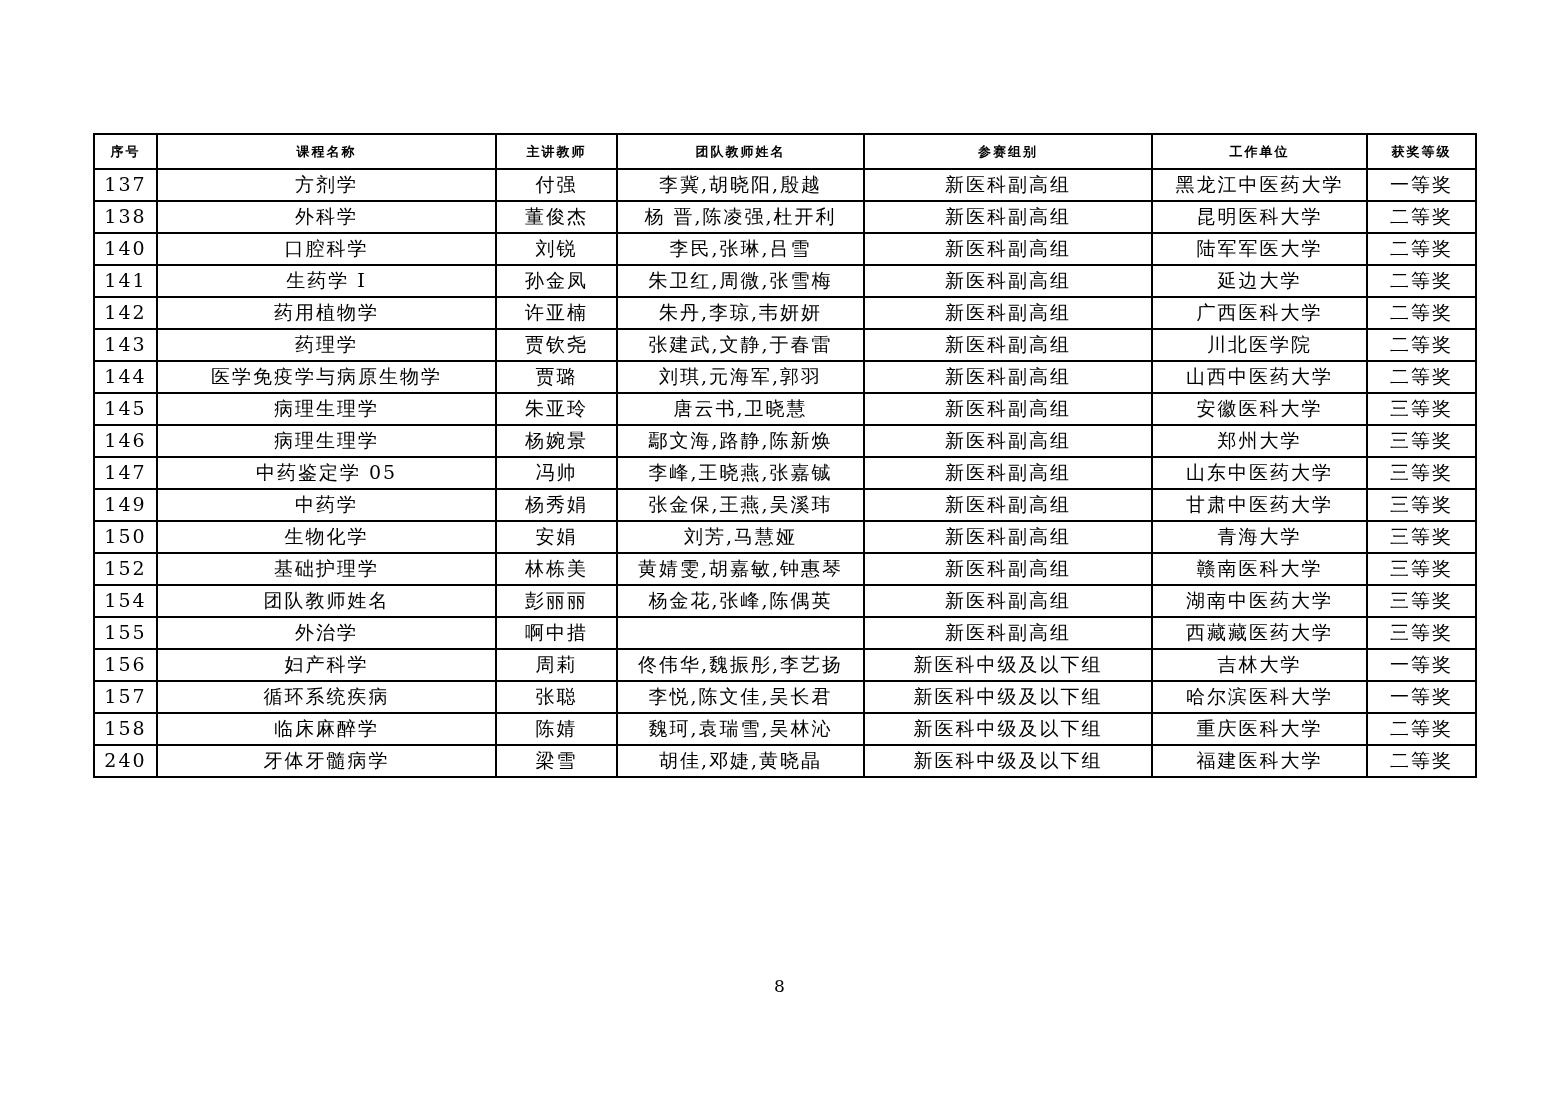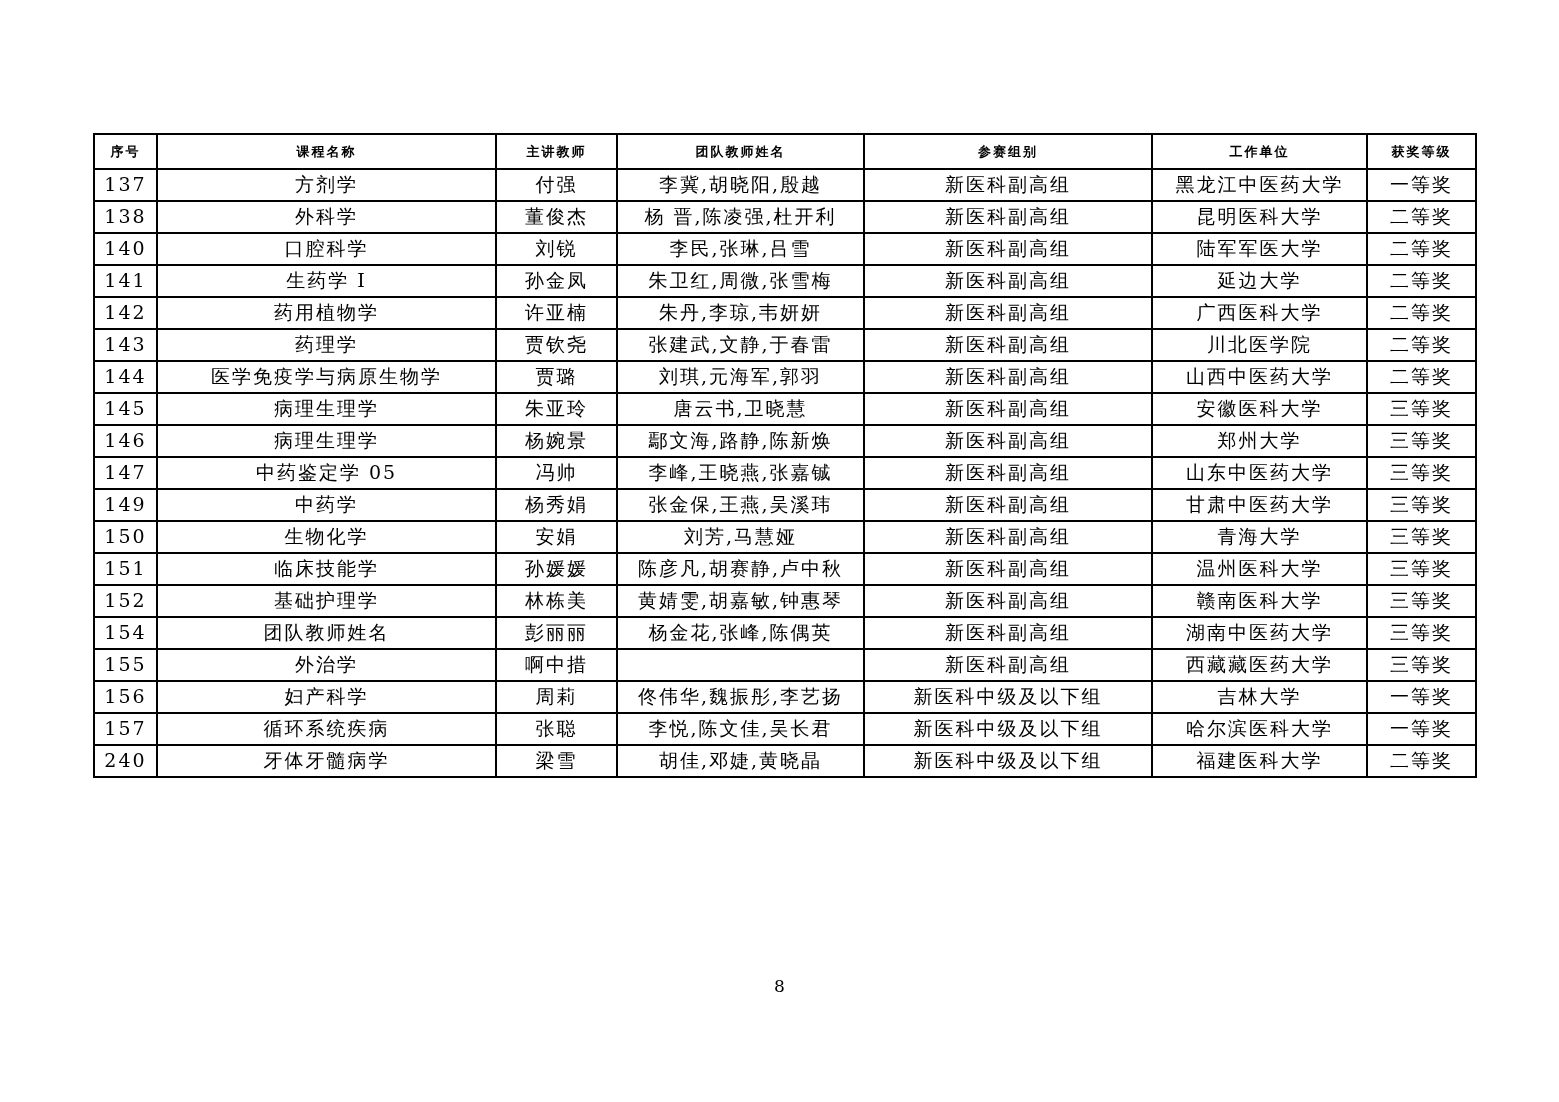--- a/index.html
+++ b/index.html
@@ -183,29 +183,20 @@
         <tr>
           <td class="cell-no">150</td>
           <td class="cell-course">生物化学</td>
           <td class="cell-teacher">安娟</td>
           <td class="cell-team">刘芳,马慧娅</td>
           <td class="cell-group">新医科副高组</td>
           <td class="cell-org">青海大学</td>
           <td class="cell-award">三等奖</td>
         </tr>
         <tr>
-          <td class="cell-no">151</td>
-          <td class="cell-course">临床技能学</td>
-          <td class="cell-teacher">孙媛媛</td>
-          <td class="cell-team">陈彦凡,胡赛静,卢中秋</td>
-          <td class="cell-group">新医科副高组</td>
-          <td class="cell-org">温州医科大学</td>
-          <td class="cell-award">三等奖</td>
-        </tr>
-        <tr>
           <td class="cell-no">152</td>
           <td class="cell-course">基础护理学</td>
           <td class="cell-teacher">林栋美</td>
           <td class="cell-team">黄婧雯,胡嘉敏,钟惠琴</td>
           <td class="cell-group">新医科副高组</td>
           <td class="cell-org">赣南医科大学</td>
           <td class="cell-award">三等奖</td>
         </tr>
         <tr>
           <td class="cell-no">154</td>
@@ -237,20 +228,29 @@
         <tr>
           <td class="cell-no">157</td>
           <td class="cell-course">循环系统疾病</td>
           <td class="cell-teacher">张聪</td>
           <td class="cell-team">李悦,陈文佳,吴长君</td>
           <td class="cell-group">新医科中级及以下组</td>
           <td class="cell-org">哈尔滨医科大学</td>
           <td class="cell-award">一等奖</td>
         </tr>
         <tr>
+          <td class="cell-no">158</td>
+          <td class="cell-course">临床麻醉学</td>
+          <td class="cell-teacher">陈婧</td>
+          <td class="cell-team">魏珂,袁瑞雪,吴林沁</td>
+          <td class="cell-group">新医科中级及以下组</td>
+          <td class="cell-org">重庆医科大学</td>
+          <td class="cell-award">二等奖</td>
+        </tr>
+        <tr>
           <td class="cell-no">240</td>
           <td class="cell-course">牙体牙髓病学</td>
           <td class="cell-teacher">梁雪</td>
           <td class="cell-team">胡佳,邓婕,黄晓晶</td>
           <td class="cell-group">新医科中级及以下组</td>
           <td class="cell-org">福建医科大学</td>
           <td class="cell-award">二等奖</td>
         </tr>
       </tbody>
   </table>

